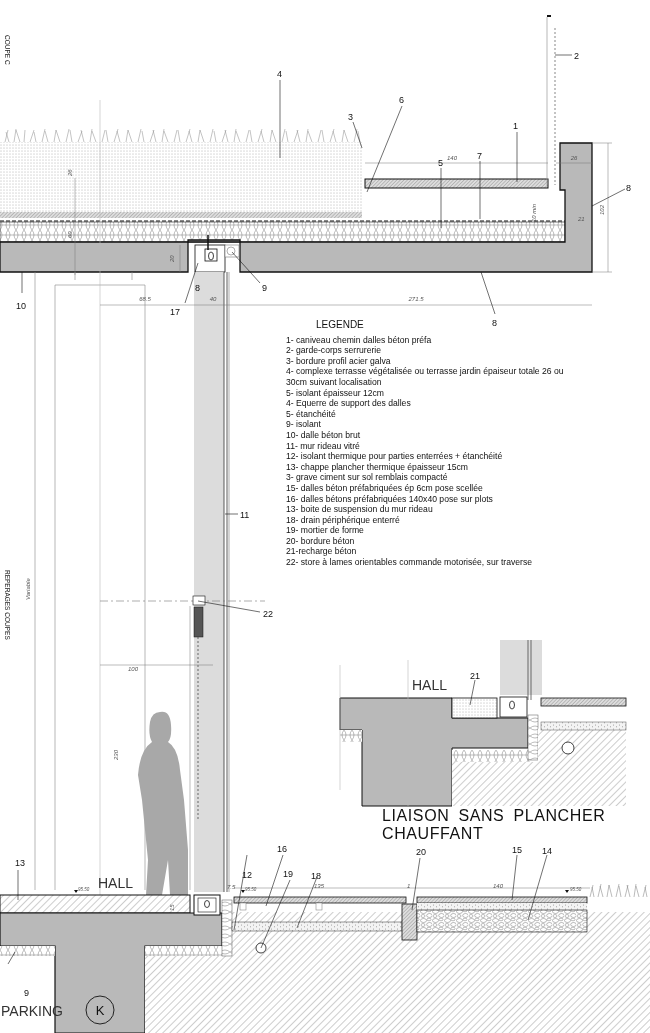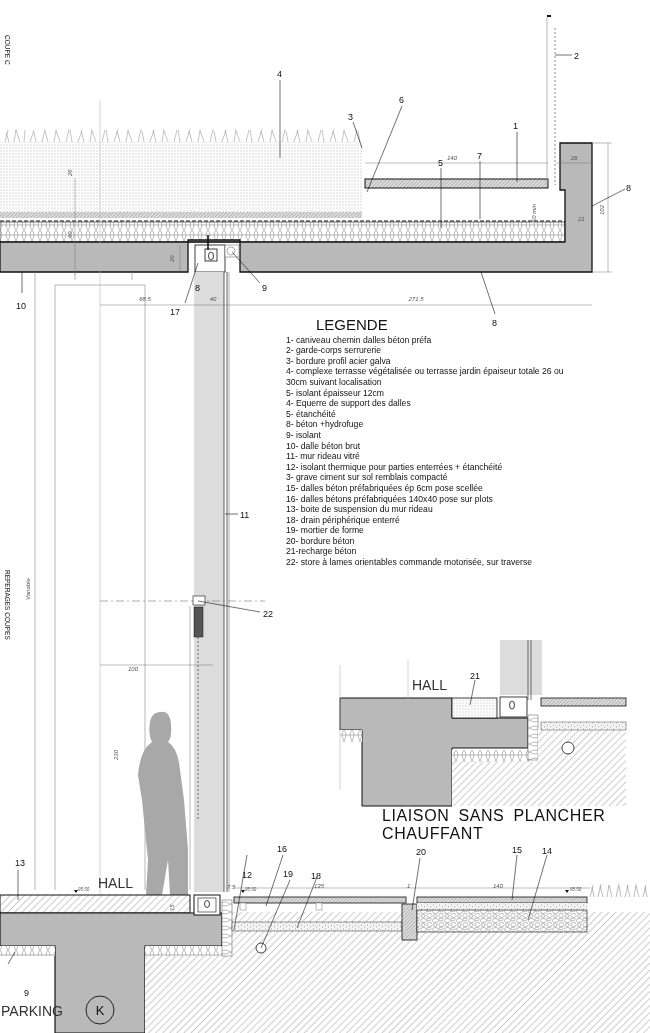--- a/index.html
+++ b/index.html
@@ -3,21 +3,21 @@
 <meta charset="utf-8">
 <style>
   html, body { margin:0; padding:0; background:#ffffff; }
   body { width:650px; height:1033px; overflow:hidden; position:relative; font-family:"Liberation Sans", sans-serif; }
   #drawing { position:absolute; left:0; top:0; width:650px; height:1033px; }
   .lbl { font-family:"Liberation Sans", sans-serif; font-size:9px; fill:#111; }
   .dim { font-family:"Liberation Sans", sans-serif; font-size:6px; font-style:italic; fill:#555; }
   .room { font-family:"Liberation Sans", sans-serif; font-size:14px; fill:#333; }
   .vtext { font-family:"Liberation Sans", sans-serif; font-size:6.5px; fill:#222; }
   .legend { position:absolute; left:286px; top:320px; width:300px; font-family:"Liberation Sans", sans-serif; font-size:8.6px; color:#111; line-height:10.6px; }
-  .legend-title { margin-left:30px; margin-bottom:4px; font-size:15px; }
+  .legend-title { margin-left:30px; margin-bottom:4px; font-size:10px; }
   .legend-item { white-space:normal; }
   .detail-caption { position:absolute; left:382px; top:807px; font-family:"Liberation Sans", sans-serif; font-size:16px; letter-spacing:0.6px; color:#111; word-spacing:4px; }
 </style>
 </head>
 <body>
 
 <svg id="drawing" viewBox="0 0 650 1033" xmlns="http://www.w3.org/2000/svg">
   <defs>
     <pattern id="dots" width="3" height="3" patternUnits="userSpaceOnUse">
       <rect width="3" height="3" fill="#fff"></rect>
@@ -262,25 +262,25 @@
 
 <div class="legend">
   <div class="legend-title">LEGENDE</div>
   <div class="legend-item">1- caniveau chemin dalles béton préfa</div>
   <div class="legend-item">2- garde-corps serrurerie</div>
   <div class="legend-item">3- bordure profil acier galva</div>
   <div class="legend-item">4- complexe terrasse végétalisée ou terrasse jardin épaiseur totale 26 ou 30cm suivant localisation</div>
   <div class="legend-item">5- isolant épaisseur 12cm</div>
   <div class="legend-item">4- Equerre de support des dalles</div>
   <div class="legend-item">5- étanchéité</div>
-  <div class="legend-item">8- béton +hydrofuge</div>
   <div class="legend-item">9- isolant</div>
   <div class="legend-item">10- dalle béton brut</div>
   <div class="legend-item">11- mur rideau vitré</div>
   <div class="legend-item">12- isolant thermique pour parties enterrées + étanchéité</div>
+  <div class="legend-item">13- chappe plancher thermique épaisseur 15cm</div>
   <div class="legend-item">3- grave ciment sur sol remblais compacté</div>
   <div class="legend-item">15- dalles béton préfabriquées ép 6cm pose scellée</div>
   <div class="legend-item">16- dalles bétons préfabriquées 140x40 pose sur plots</div>
   <div class="legend-item">13- boite de suspension du mur rideau</div>
   <div class="legend-item">18- drain périphérique enterré</div>
   <div class="legend-item">19- mortier de forme</div>
   <div class="legend-item">20- bordure béton</div>
   <div class="legend-item">21-recharge béton</div>
   <div class="legend-item">22- store à lames orientables commande motorisée, sur traverse</div>
 </div>

